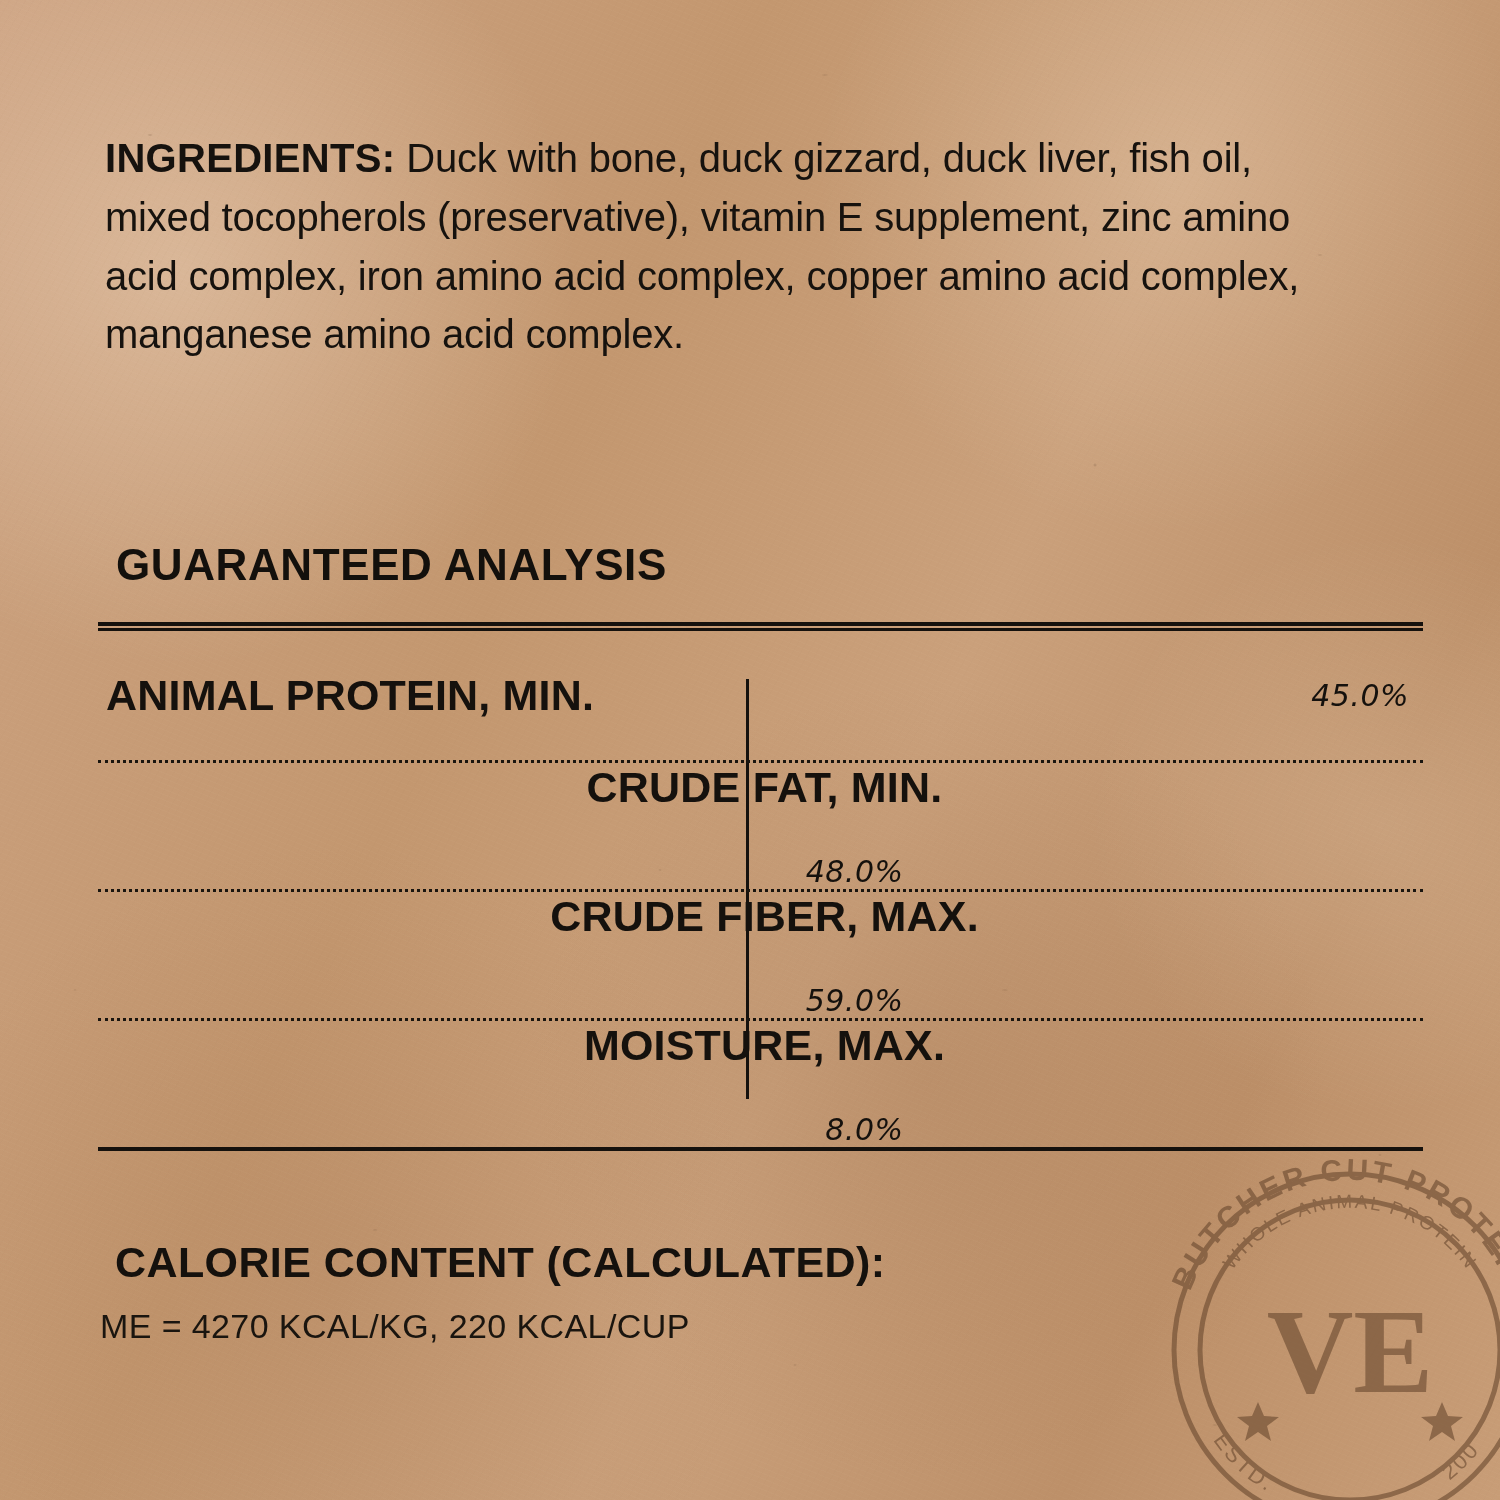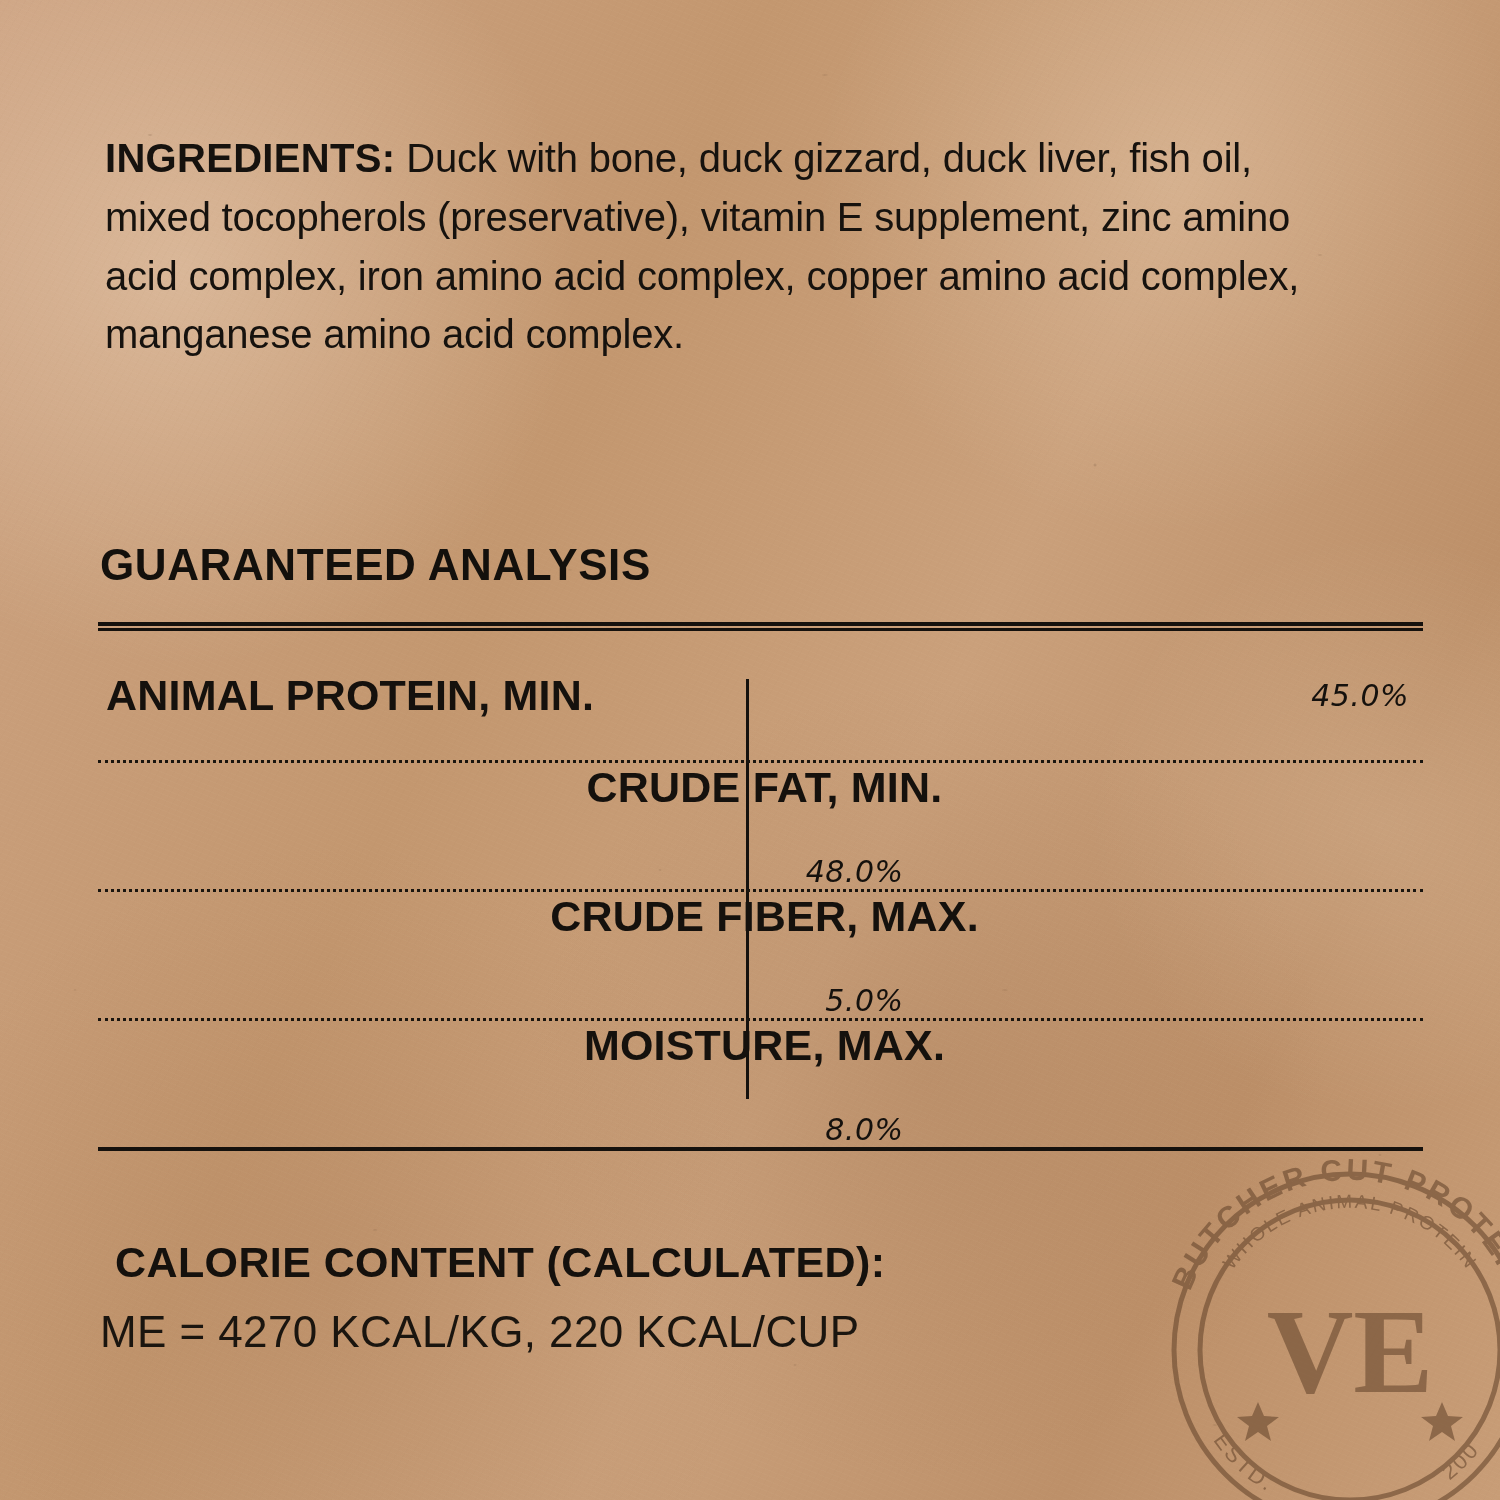--- a/index.html
+++ b/index.html
@@ -89,21 +89,21 @@
     position: absolute;
     left: 98px;
     top: 540px;
     width: 1325px;
   }
   #ga-title {
     font-size: 44px;
     font-weight: bold;
     letter-spacing: 0.6px;
     color: #13100c;
-    margin: 0 0 32px 2px;
+    margin: 0 0 32px 18px;
   }
   .rule-double {
     height: 9px;
     border-top: 4px solid #15110d;
     border-bottom: 3px solid #15110d;
     box-sizing: border-box;
     margin-bottom: 0;
   }
   .rule-single {
     height: 0;
@@ -159,21 +159,21 @@
   }
   #calorie-title {
     margin: 0 0 20px 15px;
     font-size: 43px;
     font-weight: bold;
     letter-spacing: 0.4px;
     color: #15110d;
   }
   #calorie-value {
     margin: 0;
-    font-size: 44px;
+    font-size: 34px;
     letter-spacing: 0.4px;
     color: #1a150f;
   }
 
   
   #stamp {
     position: absolute;
     right: -60px;
     bottom: -60px;
     width: 420px;
@@ -205,21 +205,21 @@
         <div class="ga-value">45.0%</div>
       </div>
 
       <div class="ga-row">
         <div class="ga-label">CRUDE FAT, MIN.</div>
         <div class="ga-value">48.0%</div>
       </div>
 
       <div class="ga-row">
         <div class="ga-label">CRUDE FIBER, MAX.</div>
-        <div class="ga-value">5.0%</div>
+        <div class="ga-value">59.0%</div>
       </div>
 
       <div class="ga-row">
         <div class="ga-label">MOISTURE, MAX.</div>
         <div class="ga-value">8.0%</div>
       </div>
     </div>
 
     <div class="rule-single"></div>
   </section>

